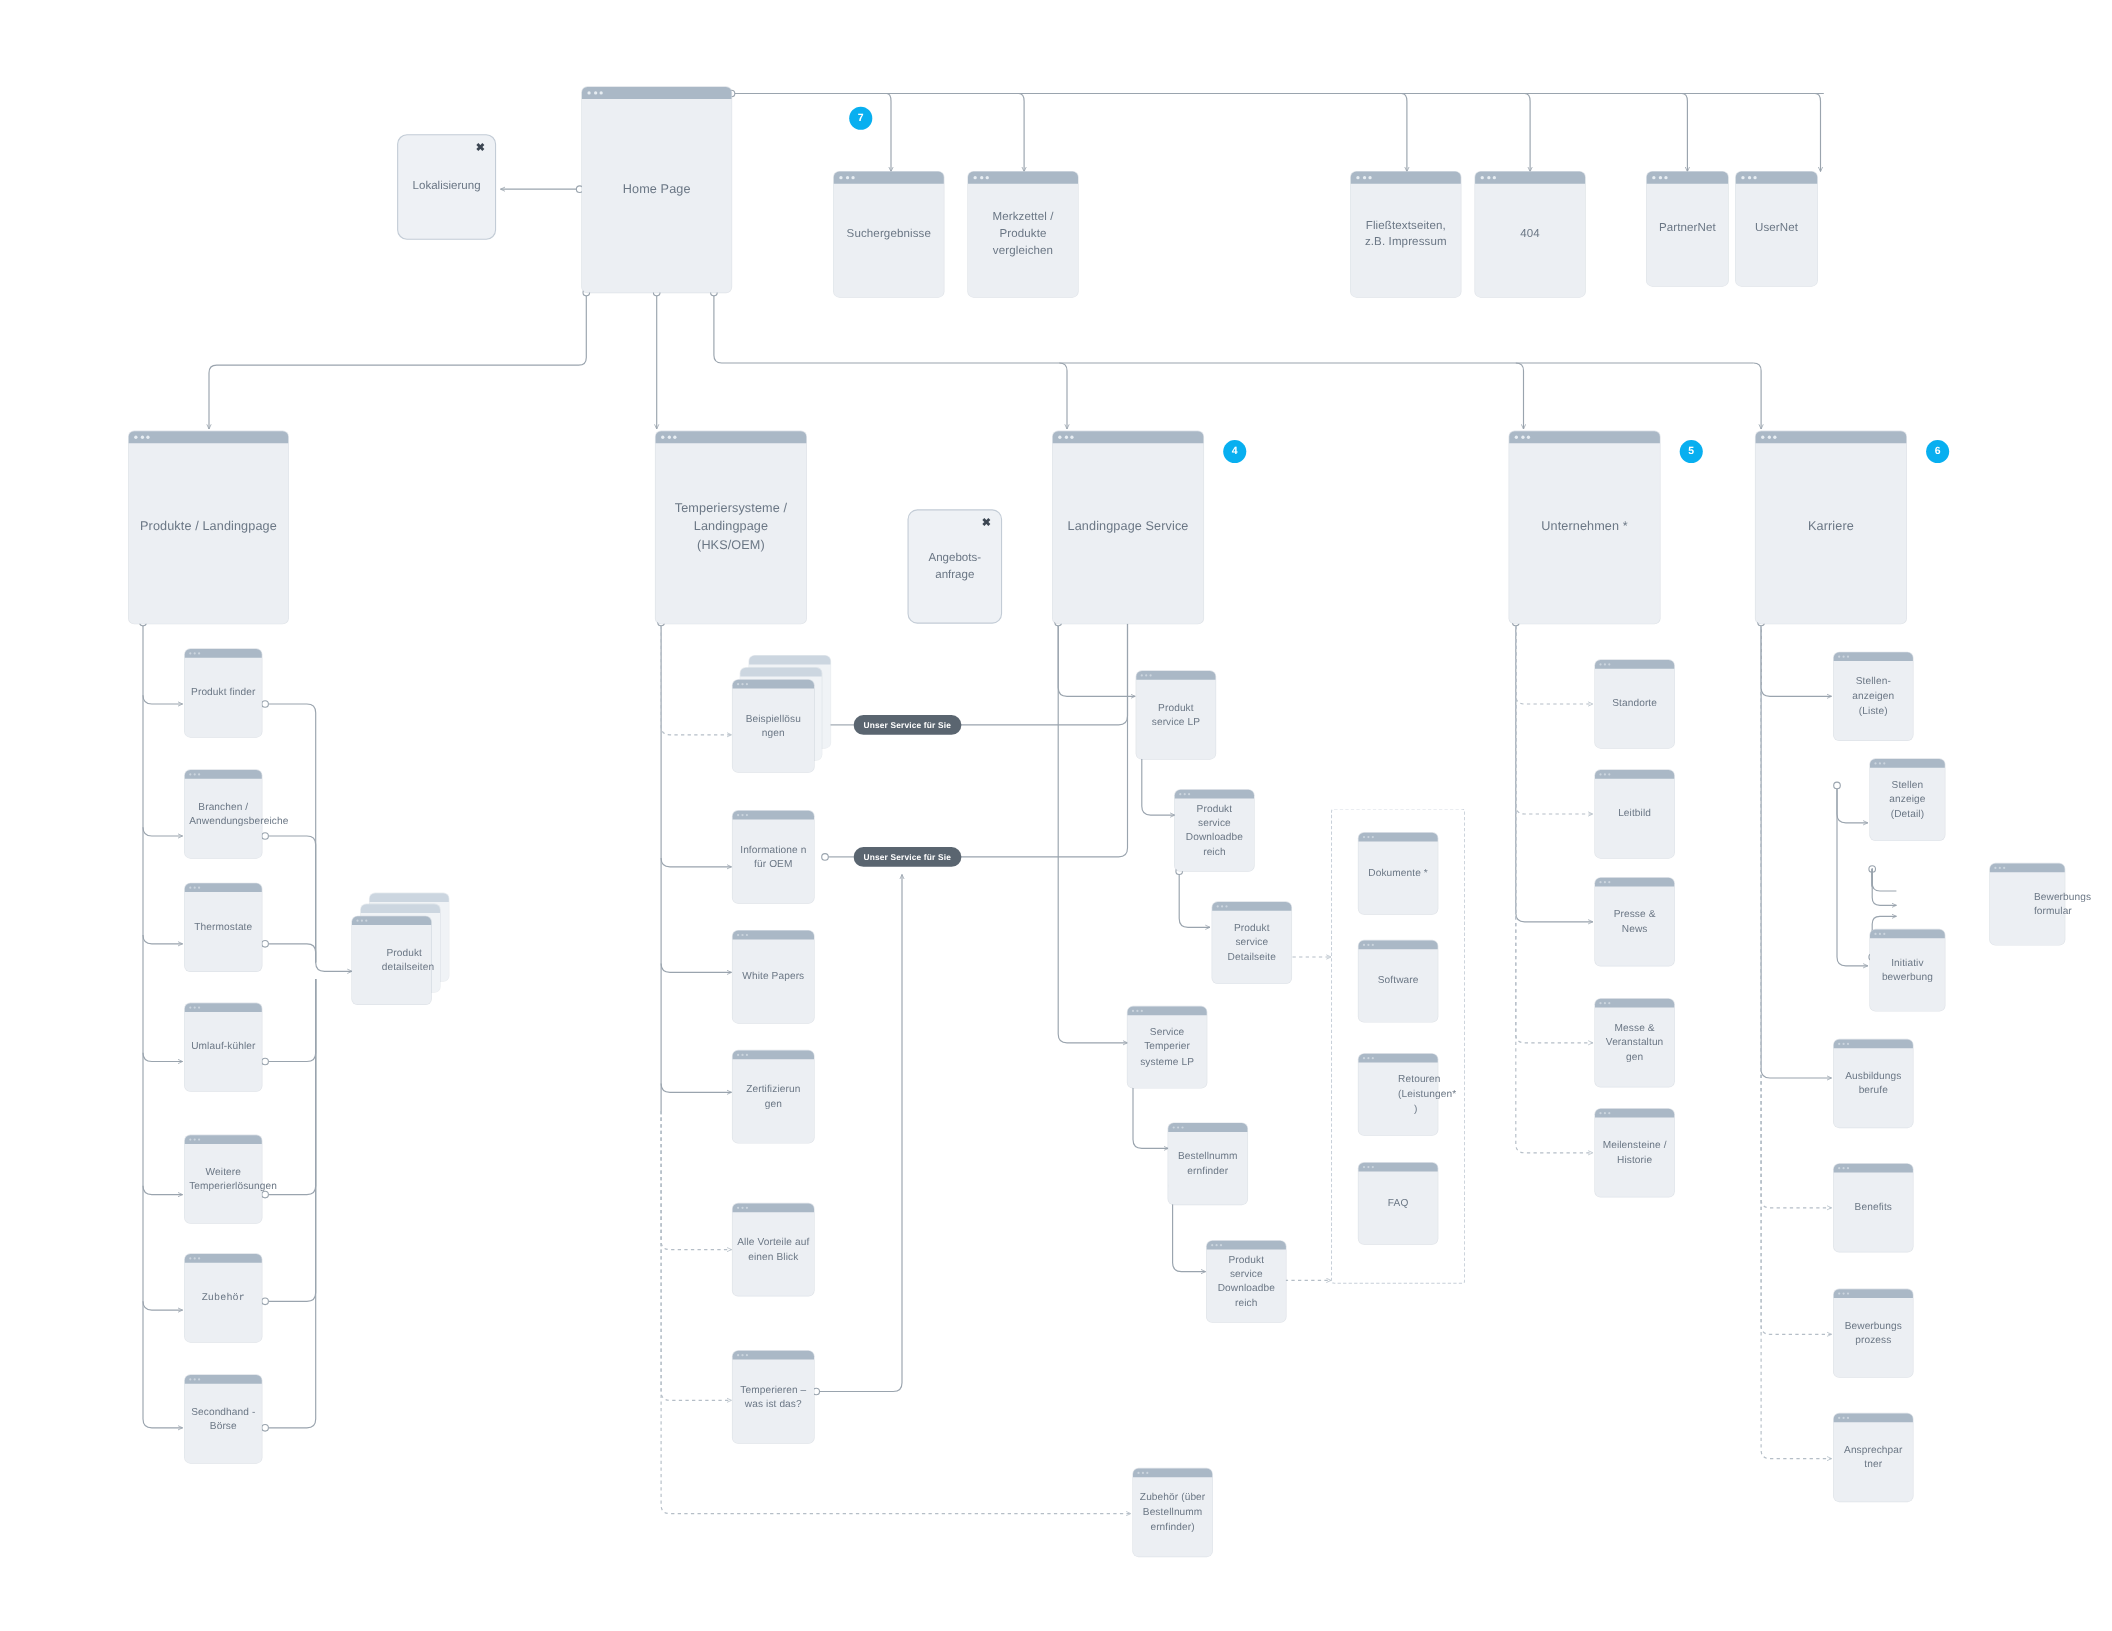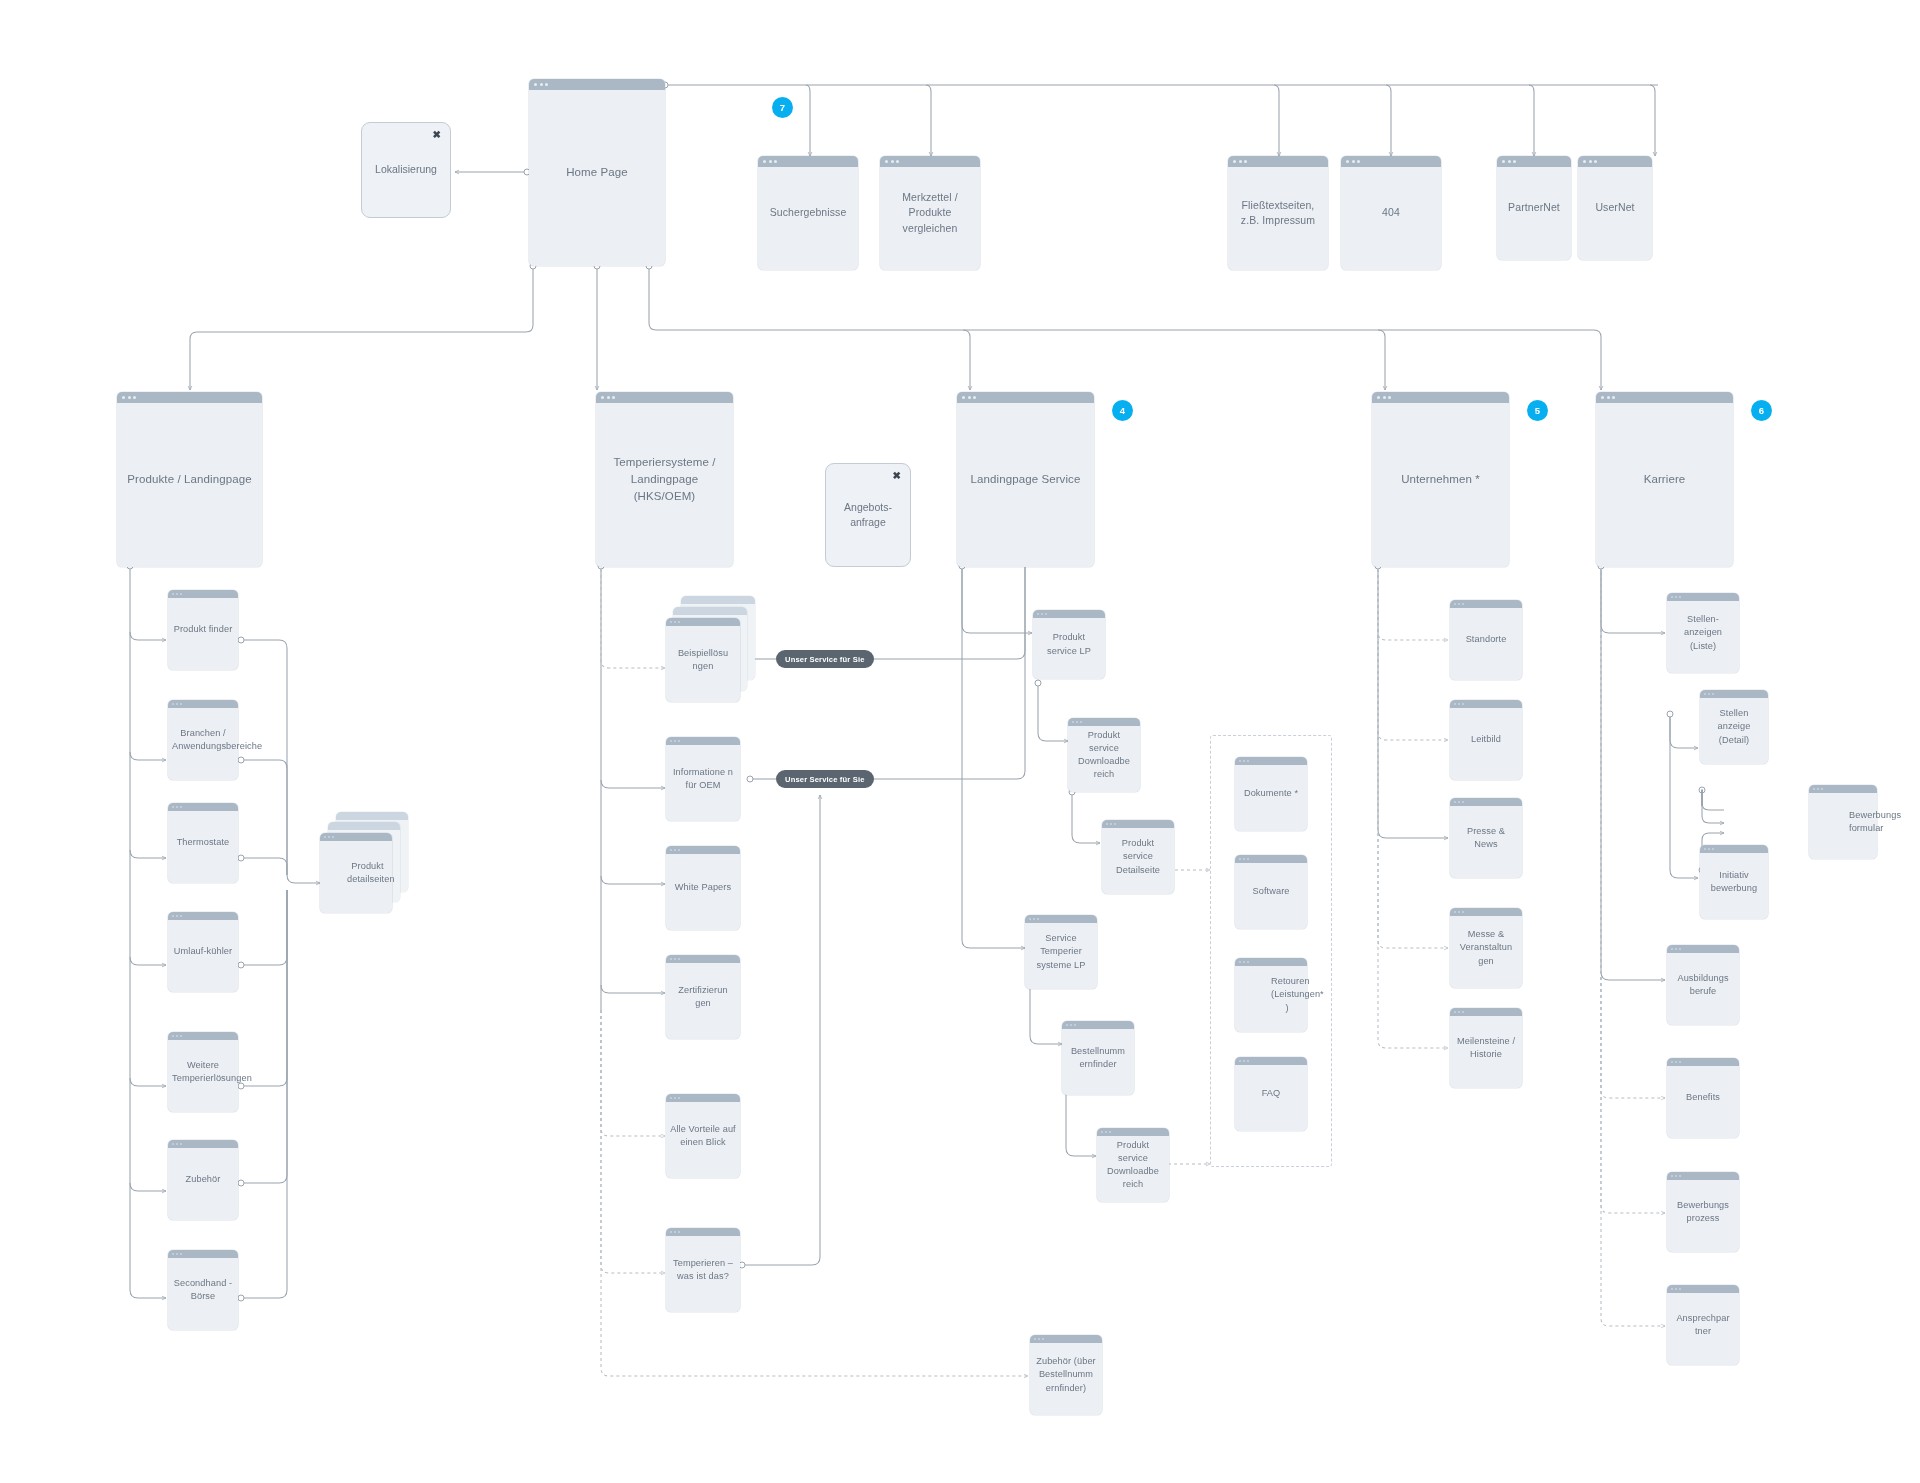--- a/index.html
+++ b/index.html
@@ -420,21 +420,21 @@
 
   <div class="node small tiny" style="left:168px;top:1032px;width:70px;height:80px;">
     <div class="bar">
         <i></i>
         <i></i>
         <i></i>
       </div>
     <span class="label">Weitere Temperierlösungen</span>
   </div>
 
-  <div class="node small tiny" style="left:168px;top:1140px;width:70px;height:80px;">
+  <div class="node small tiny" style="left:168px;top:1140px;width:70px;height:80px;font-family:Liberation Mono, monospace;">
     <div class="bar">
         <i></i>
         <i></i>
         <i></i>
       </div>
     <span class="label">Zubehör</span>
   </div>
 
   <div class="node small tiny" style="left:168px;top:1250px;width:70px;height:80px;">
     <div class="bar">
@@ -547,21 +547,21 @@
         <i></i>
         <i></i>
       </div>
     <span class="label">Landingpage Service</span>
   </div>
 
   <div class="badge" style="left:1112px;top:400px;">
     <span>4</span>
   </div>
 
-  <div class="node small tiny" style="left:1033px;top:610px;width:72px;height:69px;">
+  <div class="node small tiny" style="left:1033px;top:610px;width:72px;height:80px;">
     <div class="bar">
         <i></i>
         <i></i>
         <i></i>
       </div>
     <span class="label">Produkt service LP</span>
   </div>
 
   <div class="node small tiny" style="left:1068px;top:718px;width:72px;height:74px;">
     <div class="bar">

